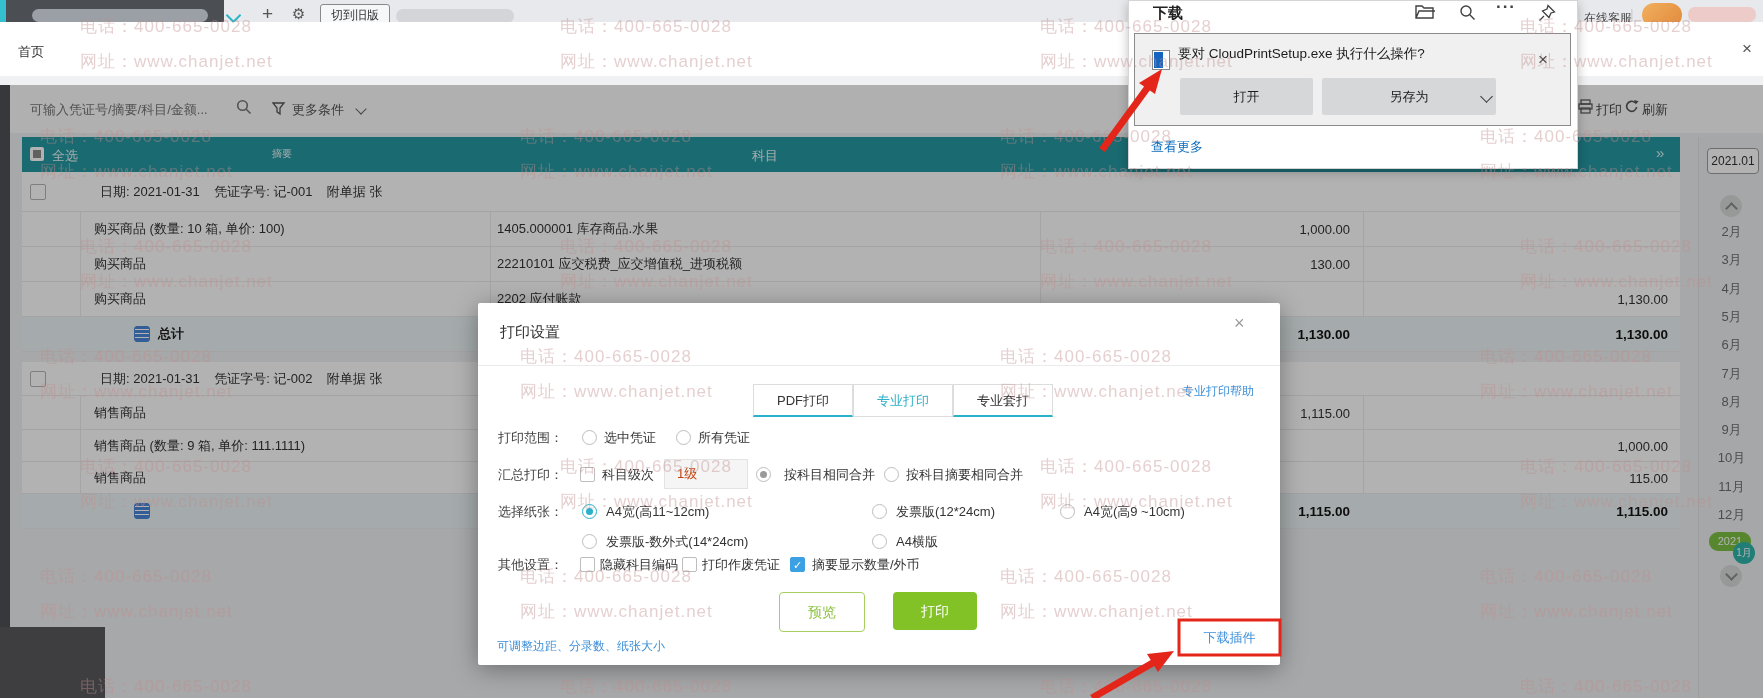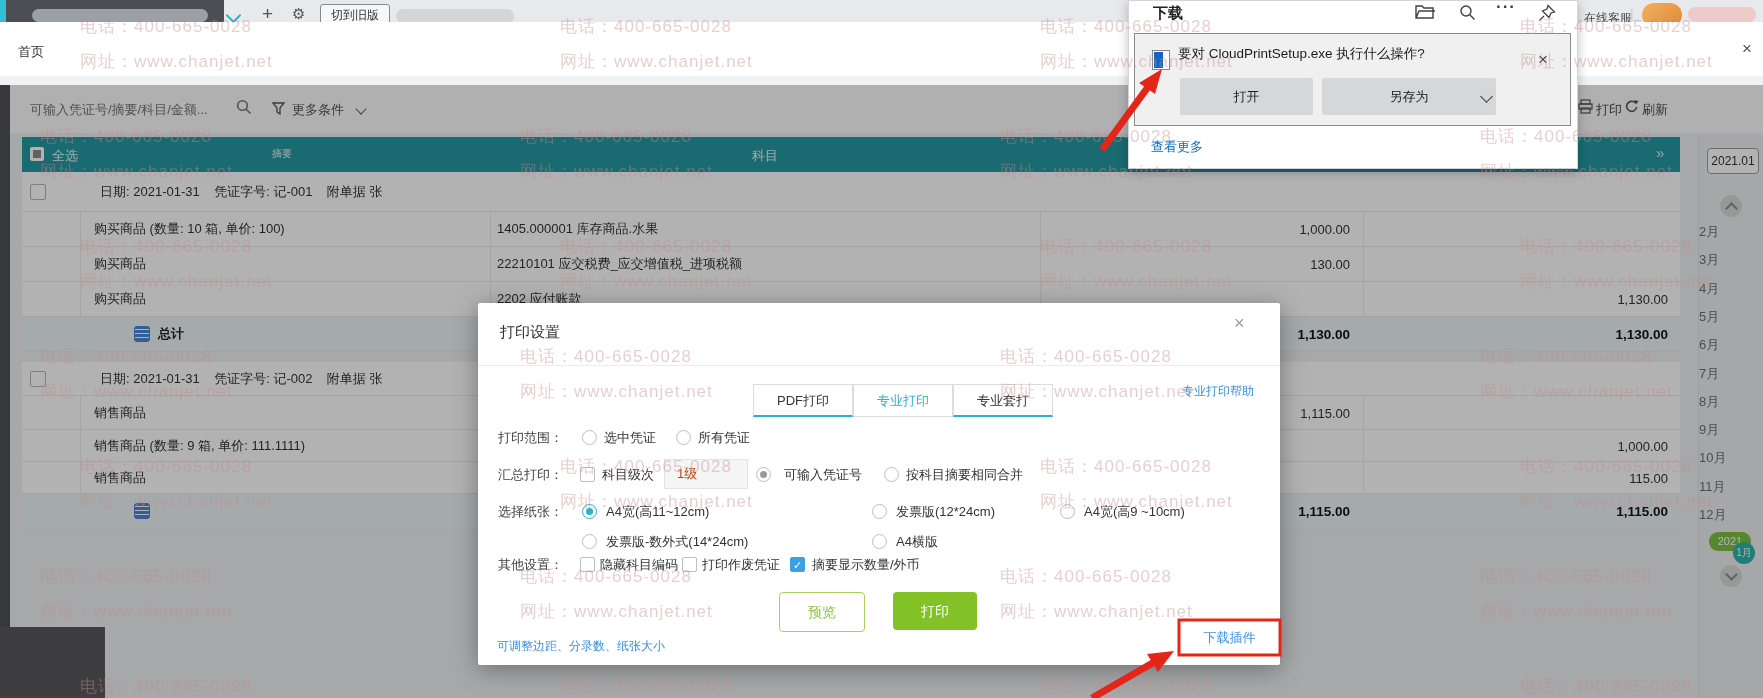--- a/index.html
+++ b/index.html
@@ -66,21 +66,21 @@
            background-image:repeating-linear-gradient(0deg,#4a86d8 0 3px,#fff 3px 4px);border:1px solid #4a86d8;box-sizing:border-box}
   .sumlabel{position:absolute;left:136px;top:50%;transform:translateY(-50%);font-size:13px;font-weight:bold;color:#222}
   
   #mside{left:1698px;top:52px;width:65px;height:561px;background:#eef0f1;border-left:1px solid #e2e2e2}
   .period-box{position:absolute;left:8px;top:11px;width:50px;height:24px;background:#fff;border:1px solid #9c9c9c;border-radius:4px;
               font-size:12px;color:#333;text-align:center;line-height:24px}
   .circ{position:absolute;left:21px;width:22px;height:22px;border-radius:50%;background:#d9dbdc}
   .circ i{position:absolute;left:7px;width:7px;height:7px;border-right:2px solid #8d8d8d;border-bottom:2px solid #8d8d8d}
   .circ.up{top:58px}.circ.up i{top:9px;transform:rotate(-135deg)}
   .circ.dn{top:428px}.circ.dn i{top:5px;transform:rotate(45deg)}
-  .month{position:absolute;width:100%;text-align:left;font-size:13px;color:#6f6f6f}
+  .month{position:absolute;width:100%;text-align:center;font-size:13px;color:#6f6f6f}
   .badge-y{position:absolute;left:10px;top:395px;width:42px;height:19px;background:#7cc243;border-radius:9px;
            color:#fff;font-size:11px;text-align:center;line-height:19px}
   .badge-m{position:absolute;left:34px;top:405px;width:22px;height:22px;background:#2fb5ab;border-radius:50%;
            color:#fff;font-size:10px;text-align:center;line-height:22px}
   
   #dim{left:0;top:85px;width:1763px;height:613px;background:rgba(0,0,0,.30);z-index:5}
   
   #pdialog{left:478px;top:303px;width:802px;height:362px;background:#fff;border-radius:2px;
            box-shadow:0 4px 24px rgba(0,0,0,.35);z-index:10}
   .d-title{left:22px;top:20px;font-size:15px;color:#333}
@@ -315,21 +315,21 @@
   <span class="radio" style="left:104px;top:127px" data-interactable="true"></span>
   <span class="opt" style="left:126px;top:126px" data-interactable="true">选中凭证</span>
   <span class="radio" style="left:198px;top:127px" data-interactable="true"></span>
   <span class="opt" style="left:220px;top:126px" data-interactable="true">所有凭证</span>
 
   <div class="flabel" style="top:163px" data-interactable="false">汇总打印：</div>
   <span class="dcb" style="left:102px;top:164px" data-interactable="true"></span>
   <span class="opt" style="left:124px;top:163px" data-interactable="true">科目级次</span>
   <input class="lvl-input" data-interactable="true" value="1级" style="">
   <span class="radio selg" style="left:278px;top:164px" data-interactable="true"></span>
-  <span class="opt" style="left:306px;top:163px" data-interactable="true">可输入凭证号</span>
+  <span class="opt" style="left:306px;top:163px" data-interactable="true">按科目相同合并</span>
   <span class="radio" style="left:406px;top:164px" data-interactable="true"></span>
   <span class="opt" style="left:428px;top:163px" data-interactable="true">按科目摘要相同合并</span>
 
   <div class="flabel" style="top:200px" data-interactable="false">选择纸张：</div>
   <span class="radio selc" style="left:104px;top:201px" data-interactable="true"></span>
   <span class="opt" style="left:128px;top:200px" data-interactable="true">A4宽(高11~12cm)</span>
   <span class="radio" style="left:394px;top:201px" data-interactable="true"></span>
   <span class="opt" style="left:418px;top:200px" data-interactable="true">发票版(12*24cm)</span>
   <span class="radio" style="left:582px;top:201px" data-interactable="true"></span>
   <span class="opt" style="left:606px;top:200px" data-interactable="true">A4宽(高9 ~10cm)</span>

